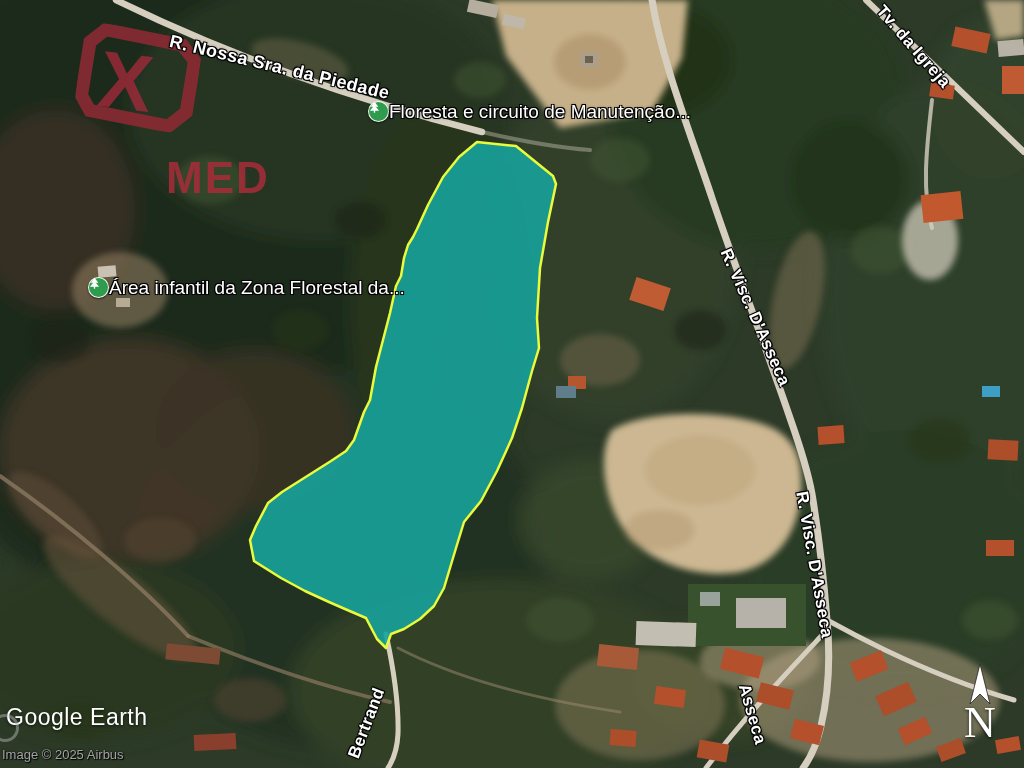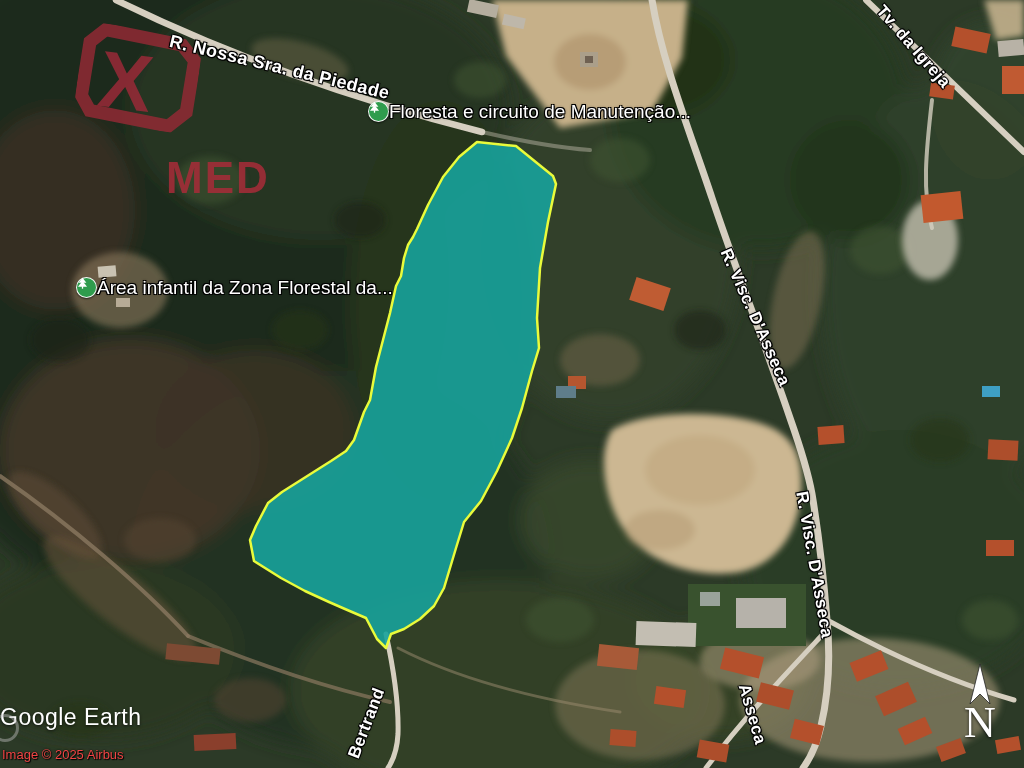--- a/index.html
+++ b/index.html
@@ -22,27 +22,27 @@
   }
   .logo-x{
     position:absolute;left:99px;top:36px;font-size:80px;font-weight:bold;
     color:rgba(158,42,56,.82);transform:rotate(7deg);transform-origin:center;
   }
   .logo-med{
     position:absolute;left:166px;top:129px;font-size:44px;font-weight:bold;letter-spacing:2px;
     color:rgba(168,44,56,.85);
     margin-top:24px;
   }
-  .ge-logo{position:absolute;left:0;top:704px;font-size:23px;color:#fff;letter-spacing:.5px;
+  .ge-logo{position:absolute;left:6px;top:704px;font-size:23px;color:#fff;letter-spacing:.5px;
     text-shadow:0 1px 3px rgba(0,0,0,.7);}
   .imo-watermark{position:absolute;left:8px;top:724px;font-size:25px;font-weight:bold;letter-spacing:1px;
     color:rgba(185,185,190,.55);}
   .imo-mark{position:absolute;left:-9px;top:714px;width:22px;height:22px;border-radius:50%;
     border:3px solid rgba(190,190,190,.45);}
-  .copyright{position:absolute;left:2px;top:747px;font-size:13px;color:#ef4444;
+  .copyright{position:absolute;left:2px;top:747px;font-size:13px;color:#a3a3a3;
     text-shadow:0 0 2px #000,1px 1px 1px #000;}
   .compass-n{position:absolute;left:960px;top:697px;width:40px;text-align:center;
     font-family:"Liberation Serif","DejaVu Serif",serif;font-size:44px;color:#fff;
     text-shadow:0 1px 3px rgba(0,0,0,.8);}
 </style>
 </head>
 <body>
 
 <div id="map-root">
 
@@ -184,21 +184,21 @@
   <div class="map-label poi-label" style="left:368px;top:101px;">
     <span class="poi-badge">
       <svg width="13" height="13" viewBox="0 0 20 20">
         <polygon points="10,1 16,9 4,9" fill="#fff"></polygon>
         <polygon points="10,6 17,15 3,15" fill="#fff"></polygon>
         <rect x="9" y="14" width="2" height="4" fill="#fff"></rect>
       </svg>
     </span>
     <span>Floresta e circuito de Manutenção...</span>
   </div>
-  <div class="map-label poi-label" style="left:76px;top:277px;">
+  <div class="map-label poi-label" style="left:88px;top:277px;">
     <span class="poi-badge">
       <svg width="13" height="13" viewBox="0 0 20 20">
         <polygon points="10,1 16,9 4,9" fill="#fff"></polygon>
         <polygon points="10,6 17,15 3,15" fill="#fff"></polygon>
         <rect x="9" y="14" width="2" height="4" fill="#fff"></rect>
       </svg>
     </span>
     <span>Área infantil da Zona Florestal da...</span>
   </div>
 

